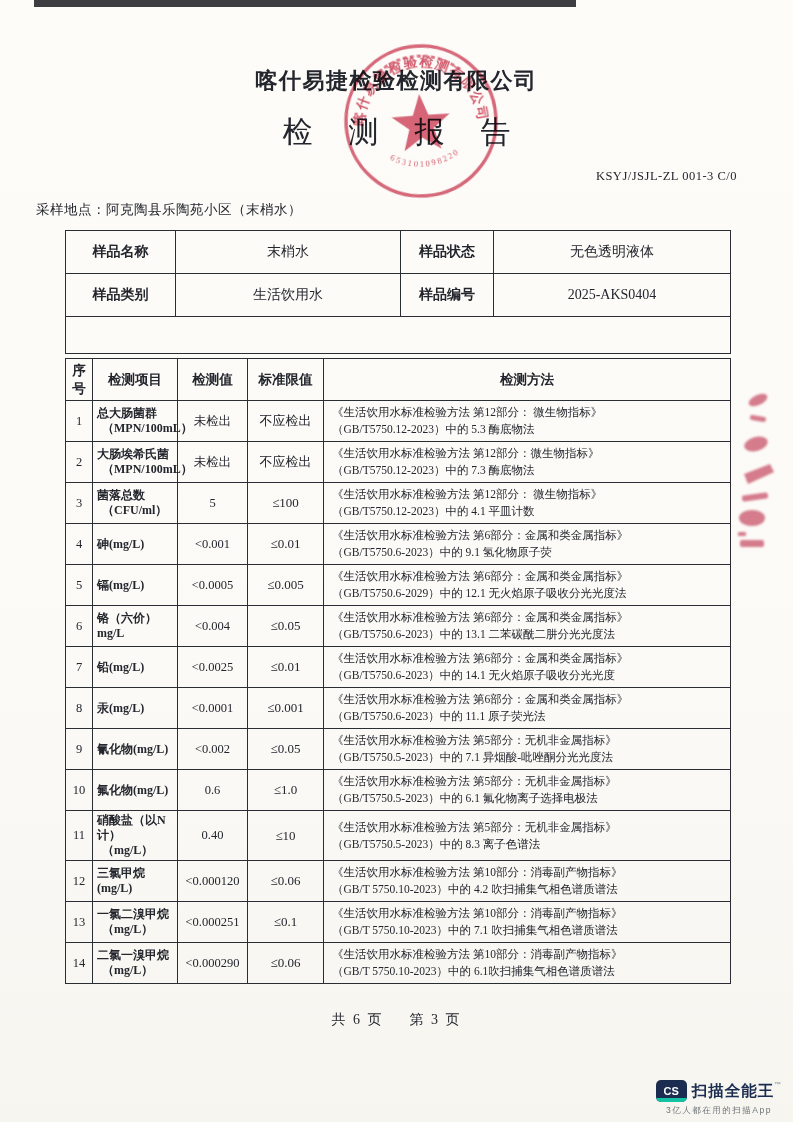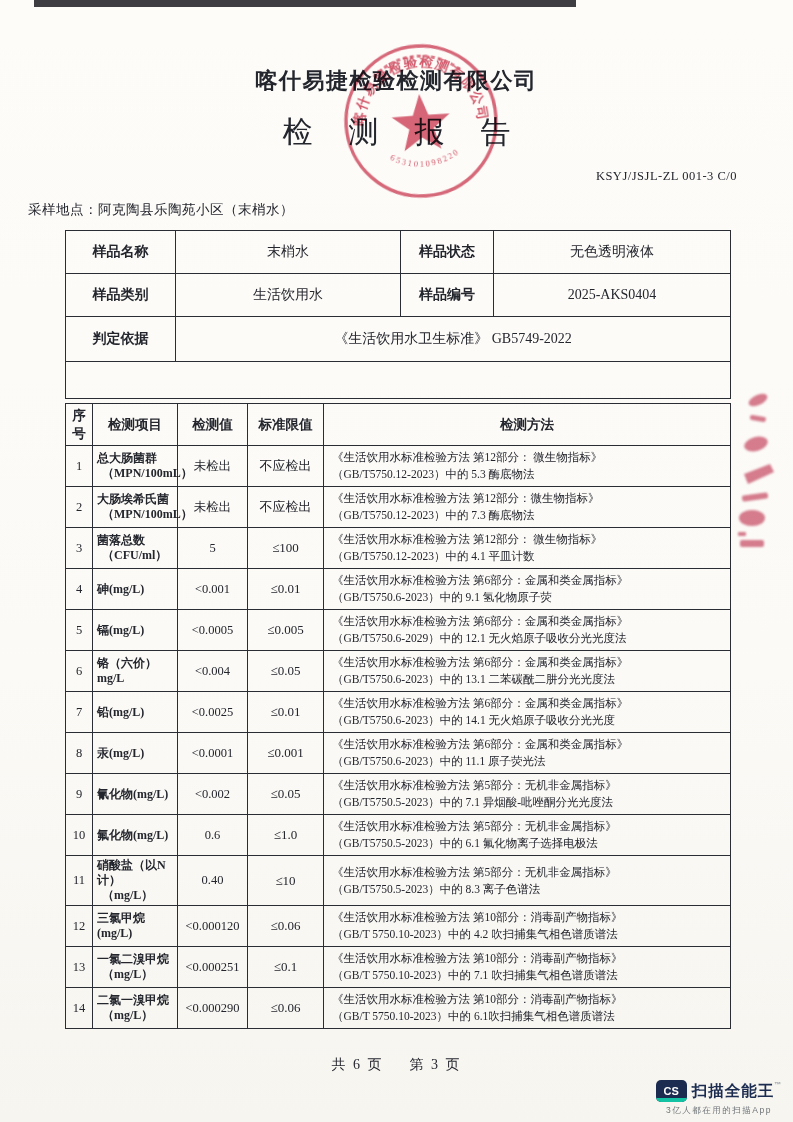--- a/index.html
+++ b/index.html
@@ -10,21 +10,21 @@
     font-family:"Liberation Serif","DejaVu Serif",serif;
     color:#24262e; overflow:hidden;
   }
   .scan-strip { position:absolute; left:34px; top:0; width:542px; height:7px;
     background:#3e3e42; filter:blur(.5px); }
   .hdr { padding-top:66px; text-align:center; position:relative; z-index:2; }
   .company { font-size:22px; font-weight:bold; letter-spacing:1.5px; }
   .title { margin-top:16px; font-size:30px; font-weight:normal; letter-spacing:36px; }
   .title span { margin-right:-36px; }
   .docnum { text-align:right; margin:16px 56px 0 0; font-size:12.5px; letter-spacing:.5px; }
-  .sampling { margin:17px 0 0 28px; font-size:13.5px; letter-spacing:.5px; }
+  .sampling { margin:17px 0 0 36px; font-size:13.5px; letter-spacing:.5px; }
 
   table { border-collapse:collapse; table-layout:fixed; }
   td,th { border:1.6px solid #2b2d34; }
 
   .info-tbl { margin:11px 0 0 65px; width:665px; }
   .info-tbl td { font-size:14px; vertical-align:middle; }
   .i-label { font-weight:bold; text-align:center; }
   .i-value { text-align:center; }
   .info-tbl tr.r { height:43px; }
   .info-tbl tr.r3 { height:45px; }
@@ -121,24 +121,20 @@
       <td class="i-value">末梢水</td>
       <td class="i-label">样品状态</td>
       <td class="i-value">无色透明液体</td>
     </tr>
     <tr class="r">
       <td class="i-label">样品类别</td>
       <td class="i-value">生活饮用水</td>
       <td class="i-label">样品编号</td>
       <td class="i-value">2025-AKS0404</td>
     </tr>
-    <tr class="r3">
-      <td class="i-label">判定依据</td>
-      <td class="i-value" colspan="3">《生活饮用水卫生标准》 GB5749-2022</td>
-    </tr>
     <tr class="empty">
           <td colspan="4"></td>
         </tr>
   </tbody>
     </table>
 
   <table class="main-tbl">
     <colgroup>
         <col style="width:27px">
         <col style="width:85px">

